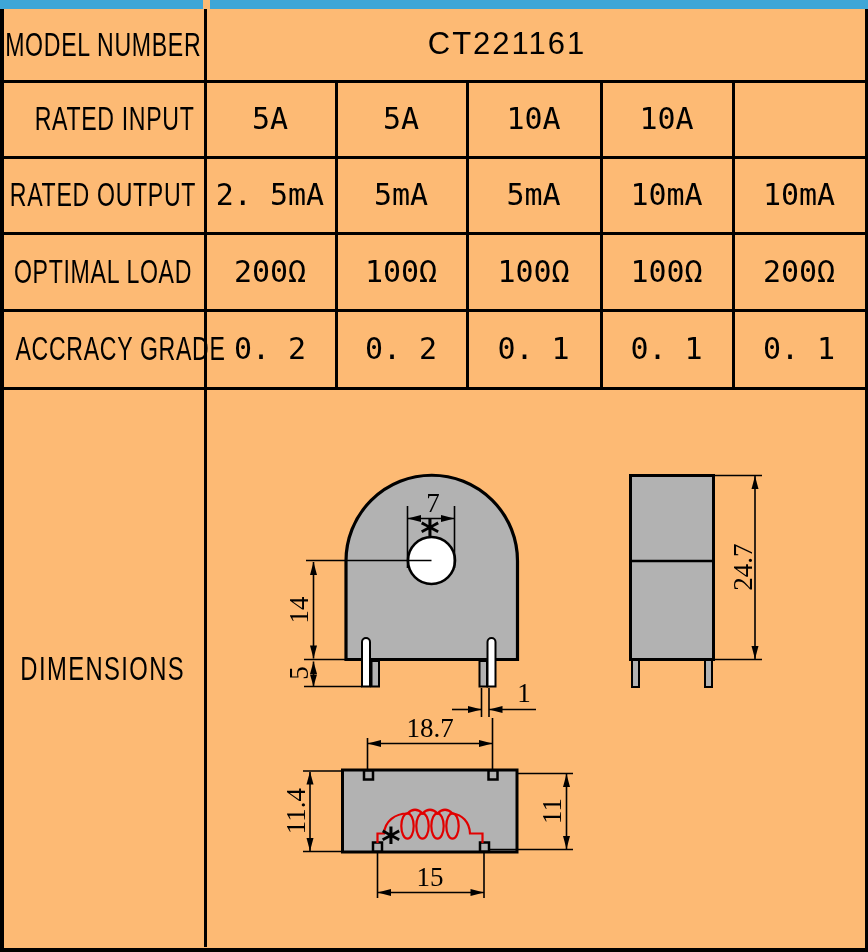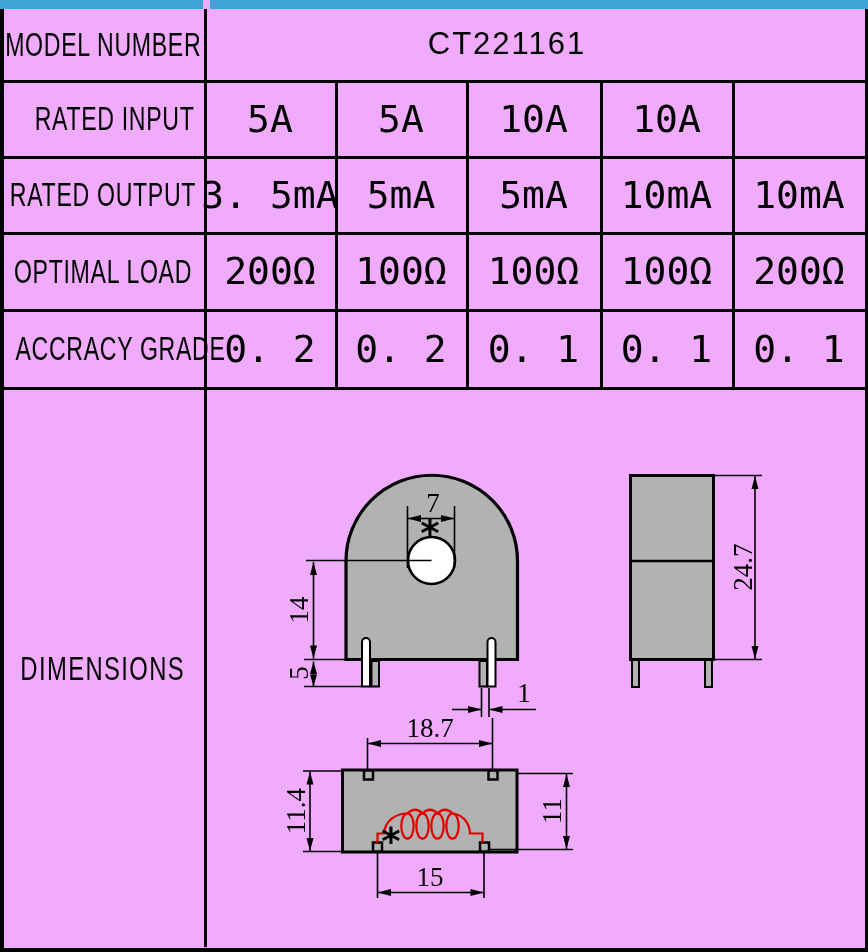--- a/index.html
+++ b/index.html
@@ -1,23 +1,23 @@
 <!DOCTYPE html>
 <html><head>
 <meta charset="utf-8">
 <style>
   html,body{margin:0;padding:0;background:#fff;}
-  .page{position:relative;width:868px;height:952px;background:#f0abfc;overflow:hidden;
+  .page{position:relative;width:868px;height:952px;background:#fdba74;overflow:hidden;
         font-family:"Liberation Sans",sans-serif;color:#000;}
   .bar{position:absolute;top:0;height:9px;background:#3ea6d7;}
   .vl,.hl{position:absolute;background:#000;}
   .cell{position:absolute;display:flex;align-items:center;justify-content:center;}
   .lbl-inner{display:inline-block;transform:scaleX(0.68);transform-origin:center;
              font-size:34px;letter-spacing:1px;white-space:nowrap;font-family:"Liberation Sans",sans-serif;}
-  .val{font-family:"DejaVu Sans Mono",monospace;font-size:38px;white-space:pre;}
+  .val{font-family:"DejaVu Sans Mono",monospace;font-size:30px;white-space:pre;}
   .model{font-family:Liberation Sans, sans-serif;font-size:31px;letter-spacing:2px;}
   svg text{fill:#000;}
   .dimtxt{font-family:"Liberation Serif",serif;font-size:27px;}
   .star{font-family:"DejaVu Sans",sans-serif;font-size:37px;font-weight:bold;}
 </style>
 </head>
 <body>
 
 <div class="page">
 
@@ -57,21 +57,21 @@
     <span class="lbl-inner" style="transform:scaleX(0.7);letter-spacing:2px;">DIMENSIONS</span>
     </div>
 
   <div class="cell model" style="left:206px;top:9px;width:658px;height:70px;padding-right:56px;box-sizing:border-box;">CT221161</div>
 
   <div class="cell val" style="left:206px;top:82px;width:128px;height:73px;">5A</div>
   <div class="cell val" style="left:337px;top:82px;width:128px;height:73px;">5A</div>
   <div class="cell val" style="left:468px;top:82px;width:131px;height:73px;">10A</div>
   <div class="cell val" style="left:602px;top:82px;width:129px;height:73px;">10A</div>
 
-  <div class="cell val" style="left:206px;top:158px;width:128px;height:73px;">3. 5mA</div>
+  <div class="cell val" style="left:206px;top:158px;width:128px;height:73px;">2. 5mA</div>
   <div class="cell val" style="left:337px;top:158px;width:128px;height:73px;">5mA</div>
   <div class="cell val" style="left:468px;top:158px;width:131px;height:73px;">5mA</div>
   <div class="cell val" style="left:602px;top:158px;width:129px;height:73px;">10mA</div>
   <div class="cell val" style="left:734px;top:158px;width:130px;height:73px;">10mA</div>
 
   <div class="cell val" style="left:206px;top:234px;width:128px;height:74px;">200Ω</div>
   <div class="cell val" style="left:337px;top:234px;width:128px;height:74px;">100Ω</div>
   <div class="cell val" style="left:468px;top:234px;width:131px;height:74px;">100Ω</div>
   <div class="cell val" style="left:602px;top:234px;width:129px;height:74px;">100Ω</div>
   <div class="cell val" style="left:734px;top:234px;width:130px;height:74px;">200Ω</div>

